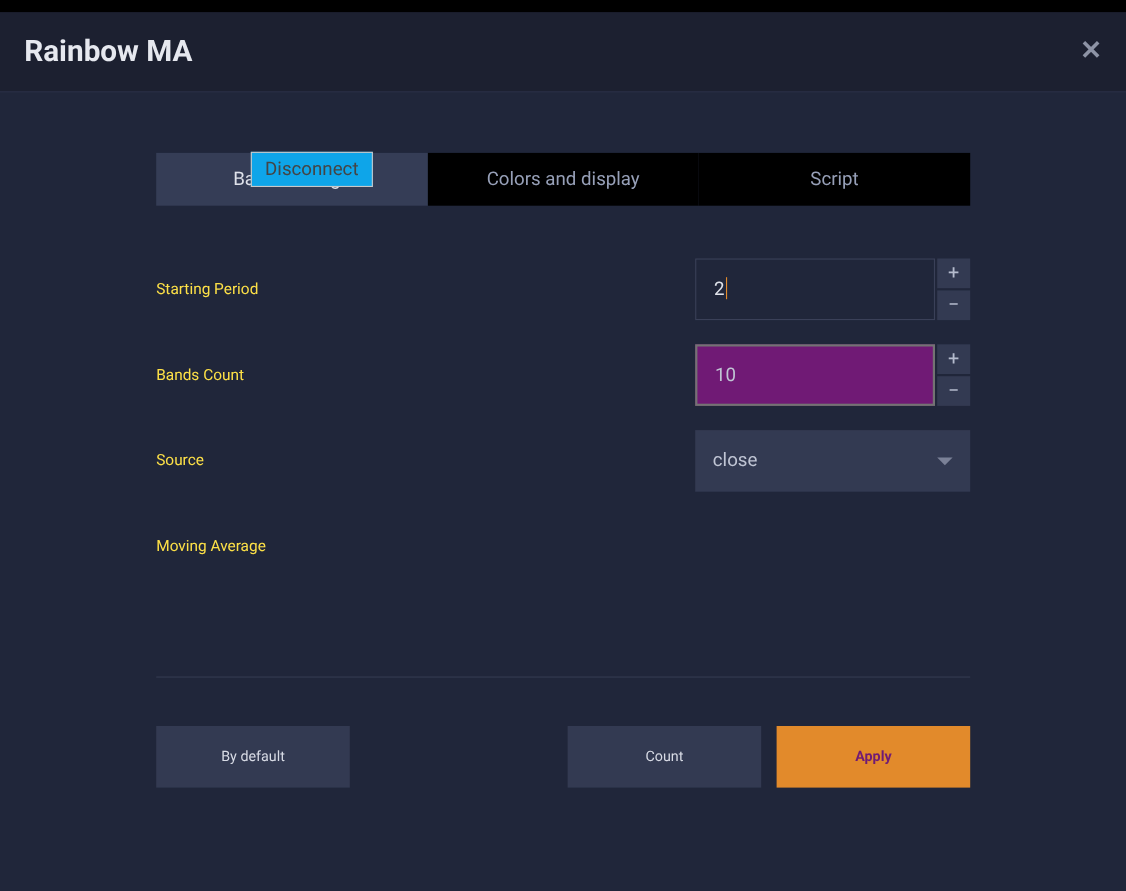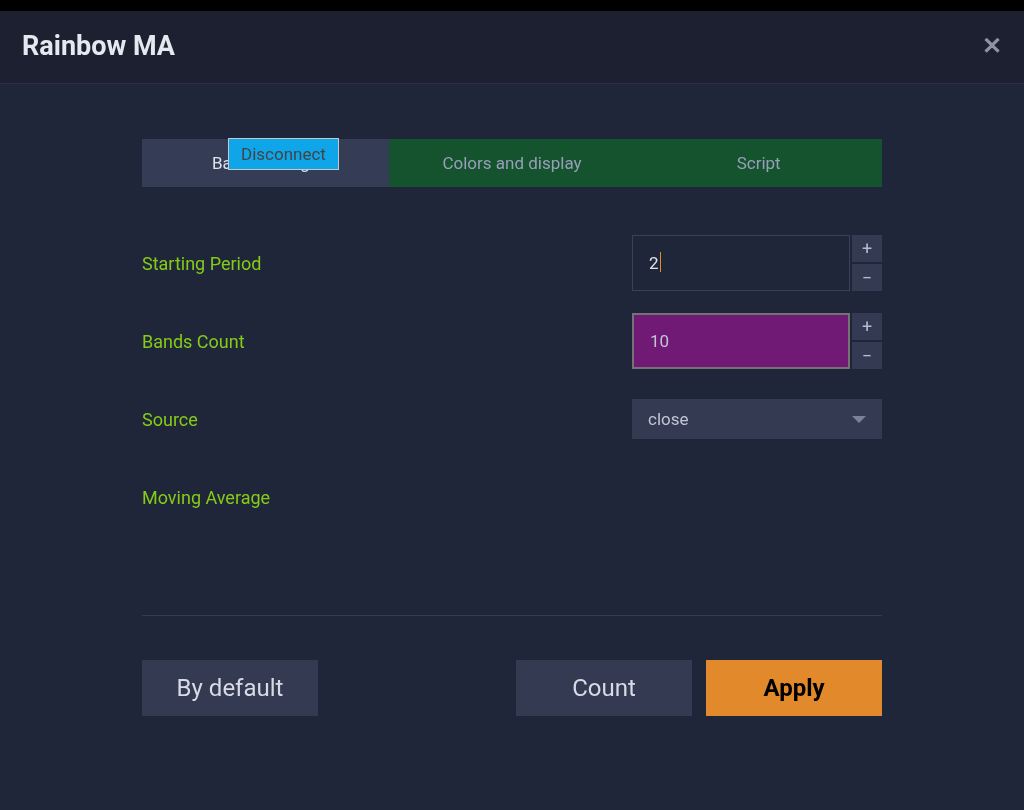--- a/index.html
+++ b/index.html
@@ -67,40 +67,40 @@
       margin-top: 29px;
       height: 48px;
     }
     .tab {
       flex: 1;
       display: flex;
       align-items: center;
       justify-content: center;
       color: #97a0b8;
       font-size: 17px;
-      background: #14532d;
+      background: #000000;
       cursor: pointer;
     }
     .tab.active {
       background: #353d56;
       color: #dfe2ea;
     }
     .fields {
       margin-top: 48px;
     }
     .field-row {
       display: flex;
       align-items: center;
       height: 56px;
       margin-bottom: 22px;
     }
     .field-label {
       flex: 1;
-      color: #84cc16;
-      font-size: 18px;
+      color: #fde047;
+      font-size: 14px;
     }
     .field-control {
       width: 250px;
       display: flex;
     }
     .cursor-caret {
       display: inline-block;
       width: 1px;
       height: 20px;
       background: #e28a2b;
@@ -138,21 +138,21 @@
       align-items: center;
       justify-content: center;
       font-size: 18px;
       line-height: 1;
       cursor: pointer;
       user-select: none;
     }
     .step-btn + .step-btn { margin-top: 2px; }
     .select-input {
       flex: 1;
-      height: 40px;
+      height: 56px;
       background: #333a52;
       display: flex;
       align-items: center;
       justify-content: space-between;
       padding: 0 16px;
       color: #c0c5d4;
       font-size: 17px;
       cursor: pointer;
     }
     .caret-down {
@@ -171,36 +171,36 @@
       justify-content: space-between;
       margin-top: 44px;
     }
     .footer-left, .footer-right { display: flex; gap: 14px; }
     .btn {
       height: 56px;
       padding: 0 28px;
       display: flex;
       align-items: center;
       justify-content: center;
-      font-size: 24px;
+      font-size: 13px;
       cursor: pointer;
       min-width: 176px;
     }
     .btn-grey {
       background: #333a52;
       color: #d8dbe5;
     }
     .btn-grey2 {
       background: #333a52;
       color: #d8dbe5;
       min-width: 176px;
     }
     .btn-primary {
       background: #e28a2b;
-      color: #000000;
+      color: #701a75;
       font-weight: 700;
       min-width: 176px;
     }
   </style>
 </head>
 <body>
 
 <div class="topbar"></div>
 
 <div class="dialog">

